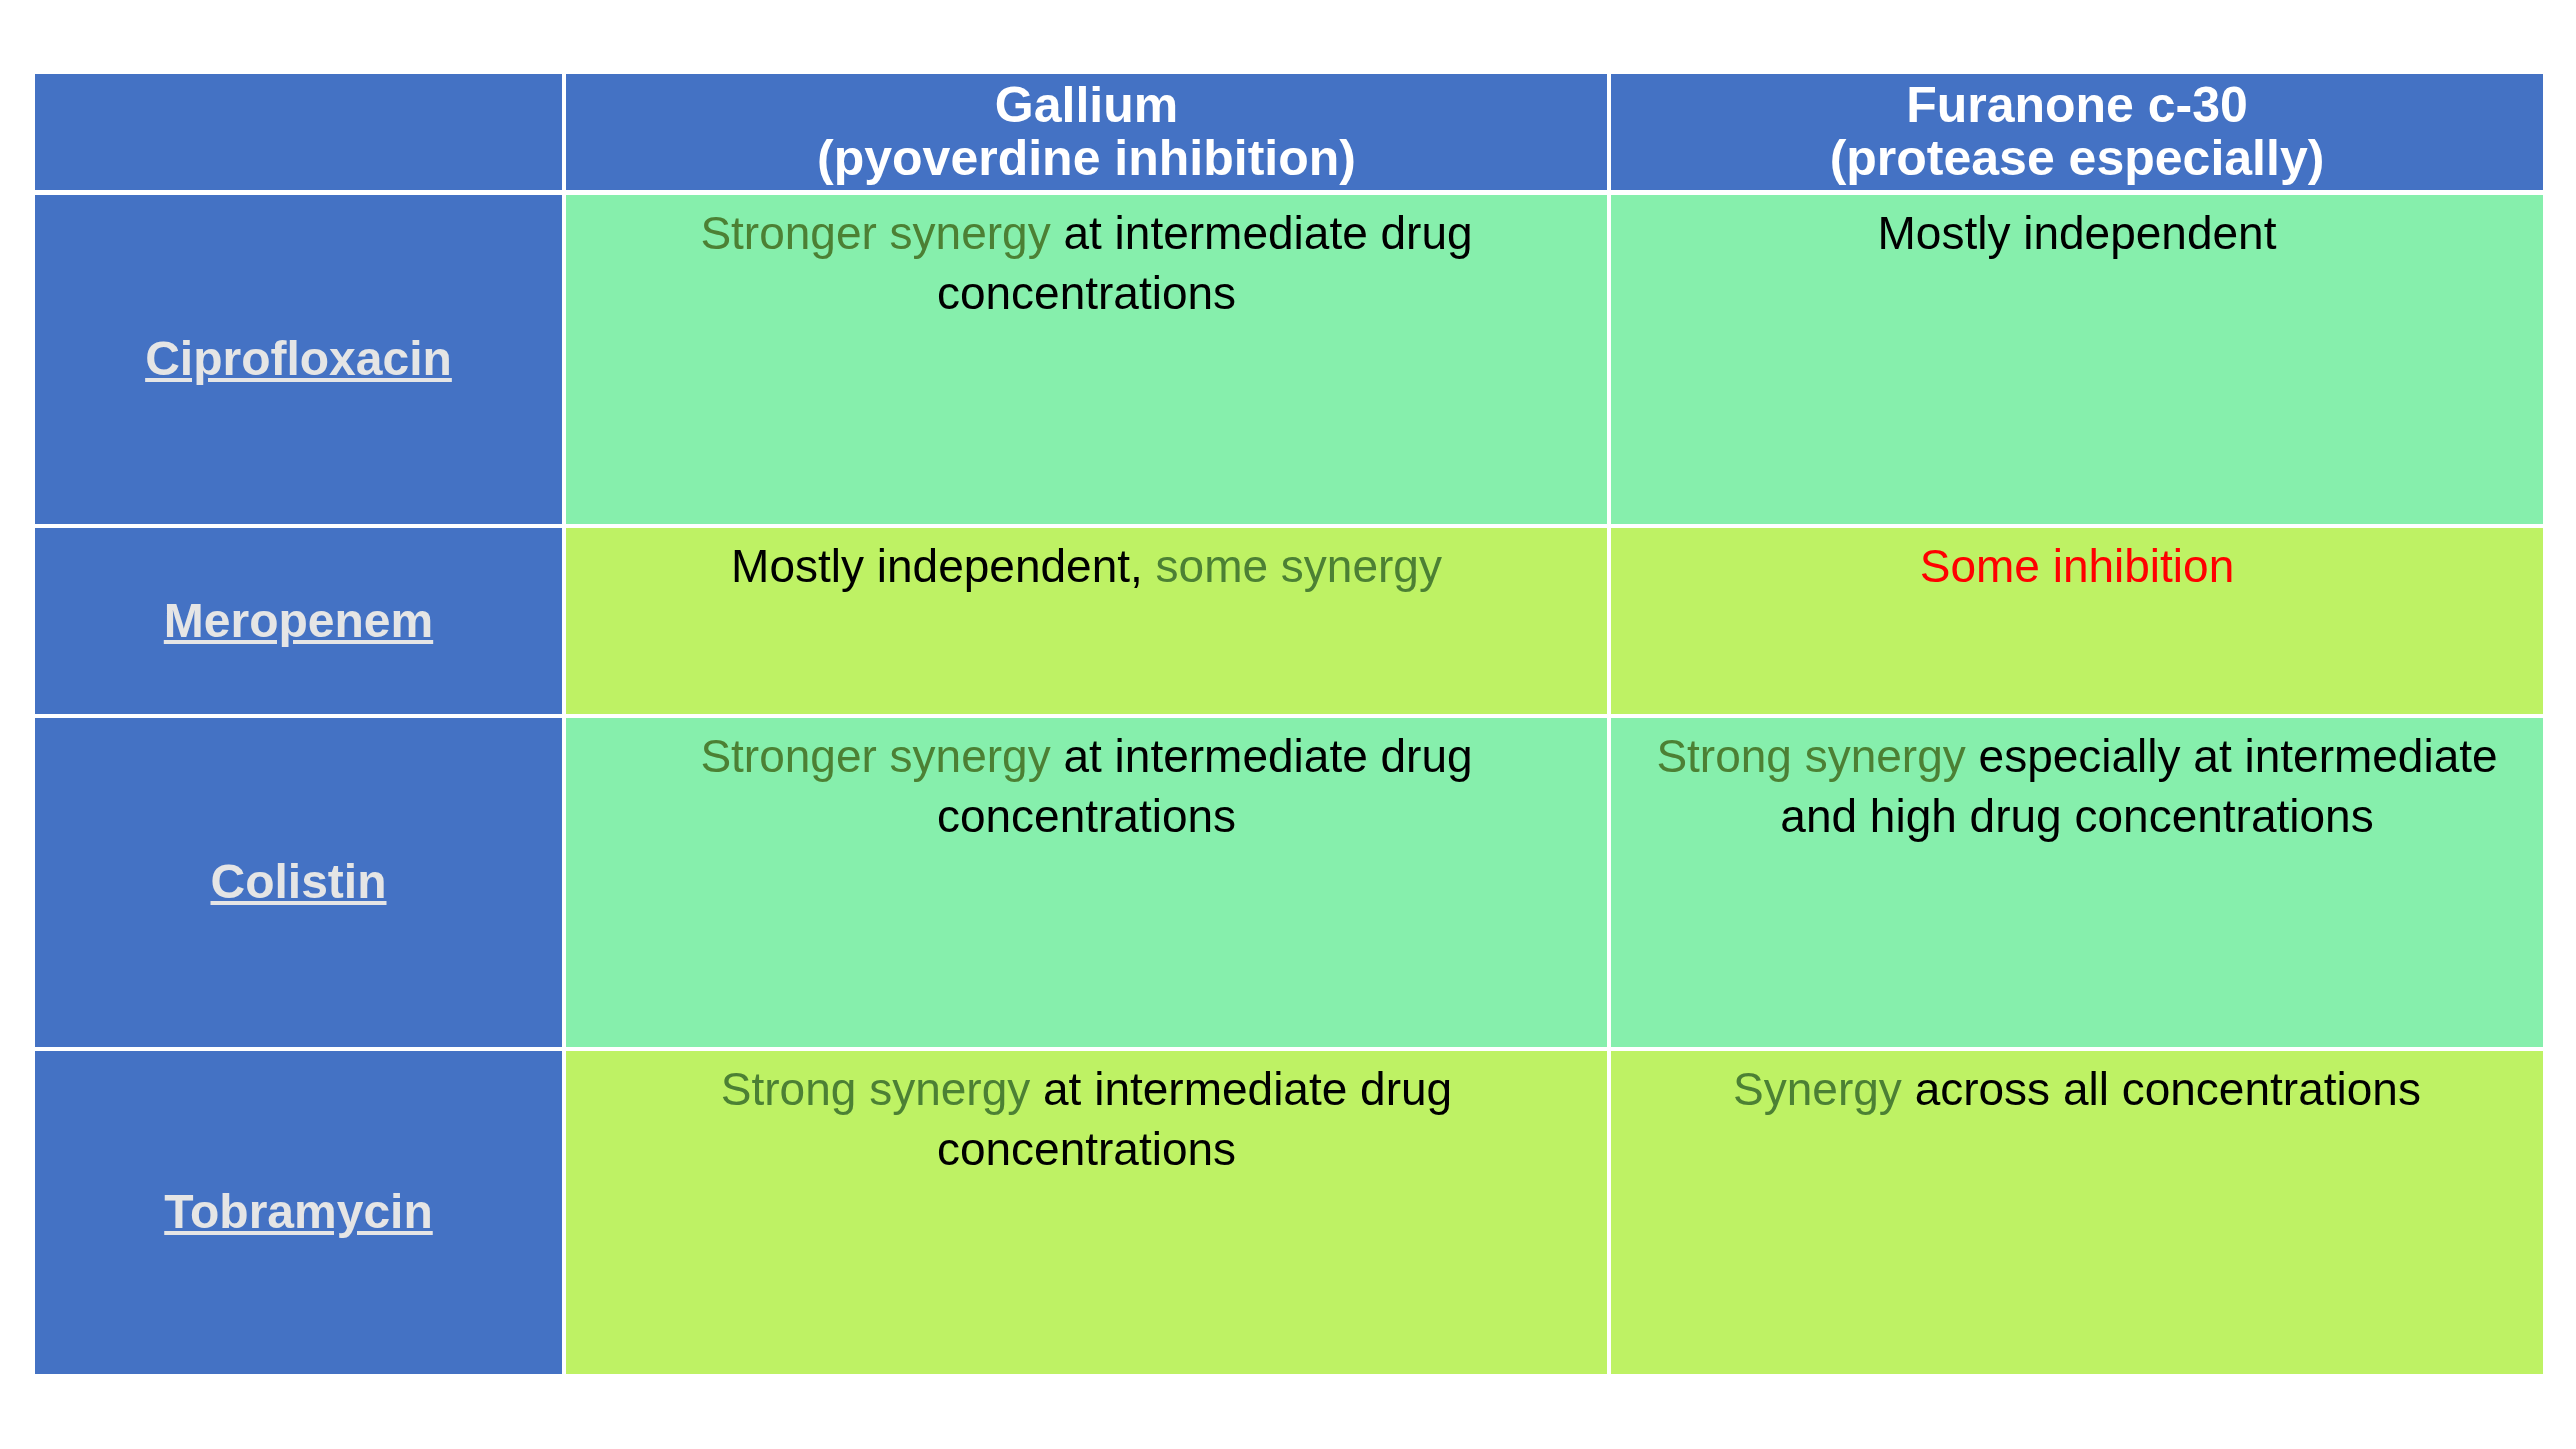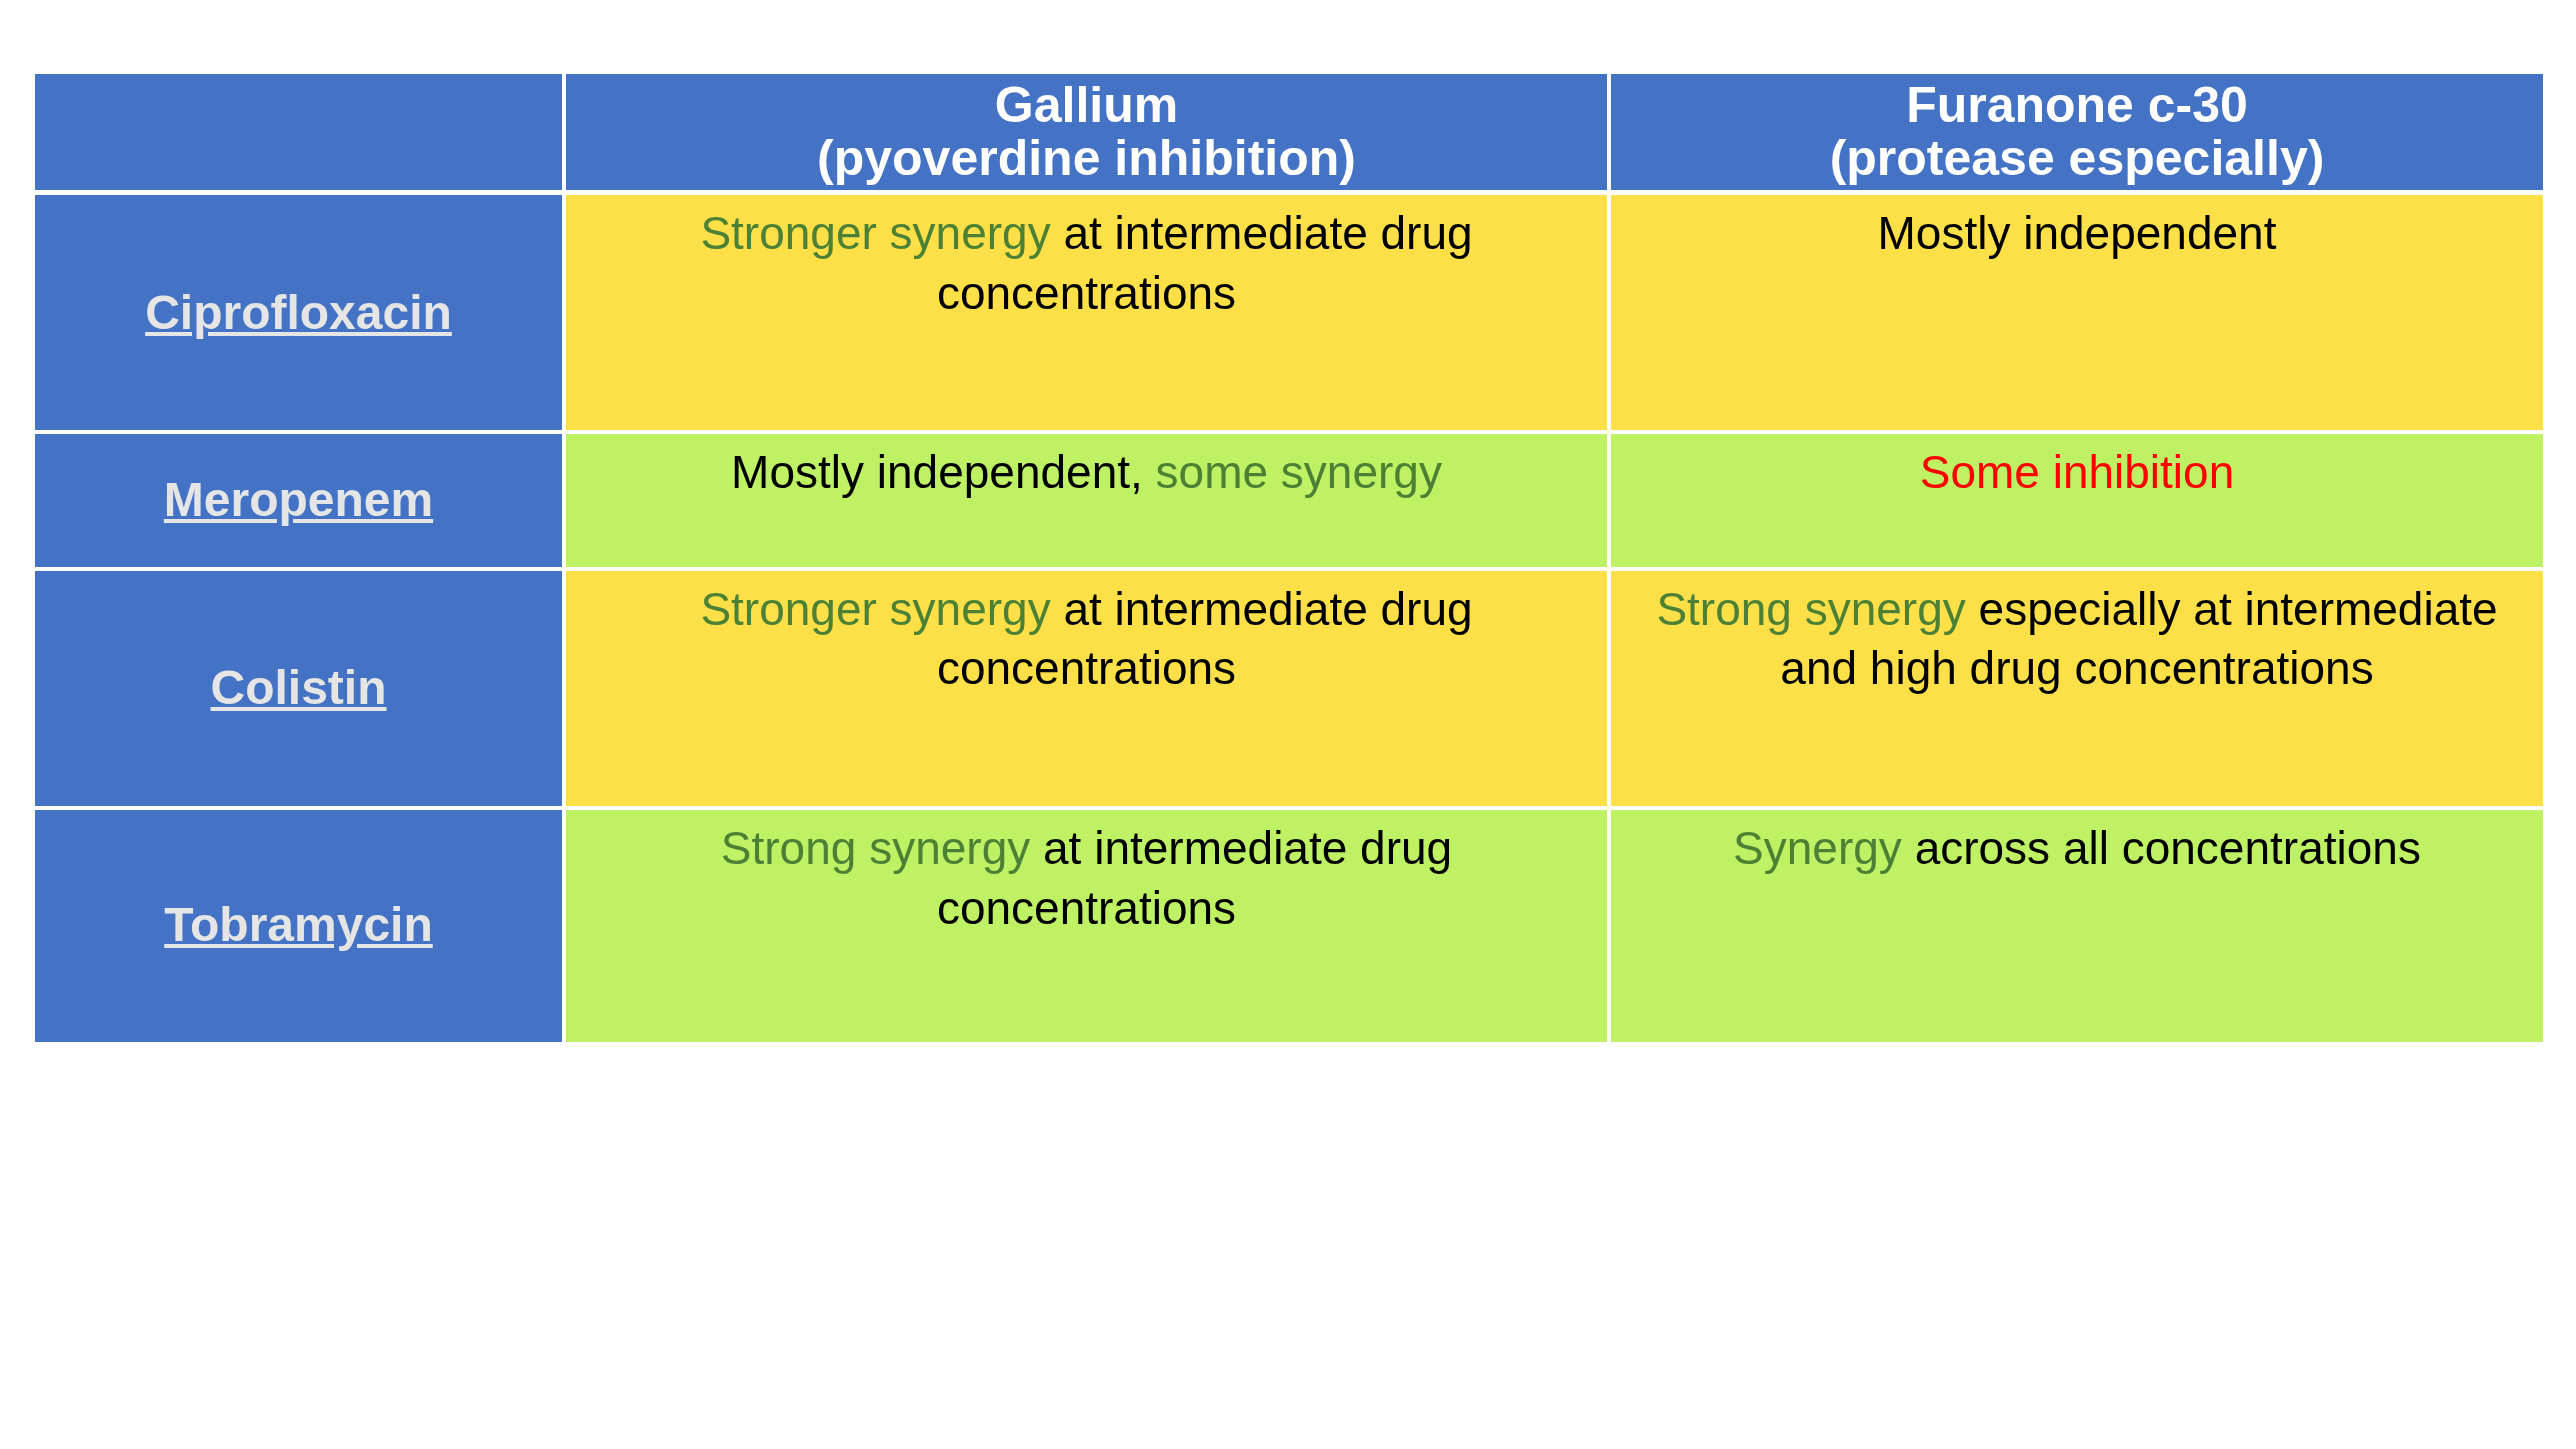--- a/index.html
+++ b/index.html
@@ -12,21 +12,21 @@
     height: 1449px;
     font-family: "Liberation Sans", sans-serif;
     overflow: hidden;
   }
 
   #table-wrap {
     position: absolute;
     left: 35px;
     top: 74px;
     width: 2507px;
-    height: 968px;
+    height: 1300px;
   }
 
   table.synergy-table {
     width: 100%;
     height: 100%;
     border-collapse: separate;
     border-spacing: 0;
     table-layout: fixed;
   }
 
@@ -75,21 +75,21 @@
     text-decoration: underline;
   }
 
   td.note-cell {
     font-size: 46px;
     line-height: 1.30;
     text-align: center;
     color: #000000;
   }
 
-  tr.shade-a td.note-cell { background: #fde047; margin-top: 40px; }
+  tr.shade-a td.note-cell { background: #86efac; margin-top: 40px; }
   tr.shade-b td.note-cell { background: #bef264; }
 
   .txt-green { color: #4C8034; }
   .txt-red   { color: #FF0000; }
   .txt-black { color: #000000; }
 
   .cell-text { display: block; }
 </style>
 </head>
 <body>

